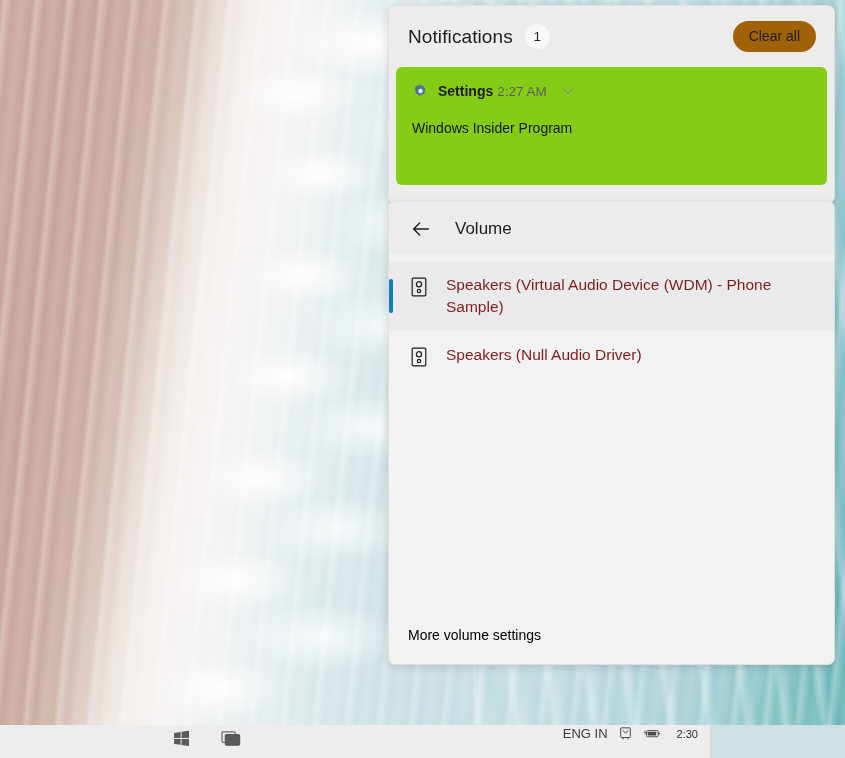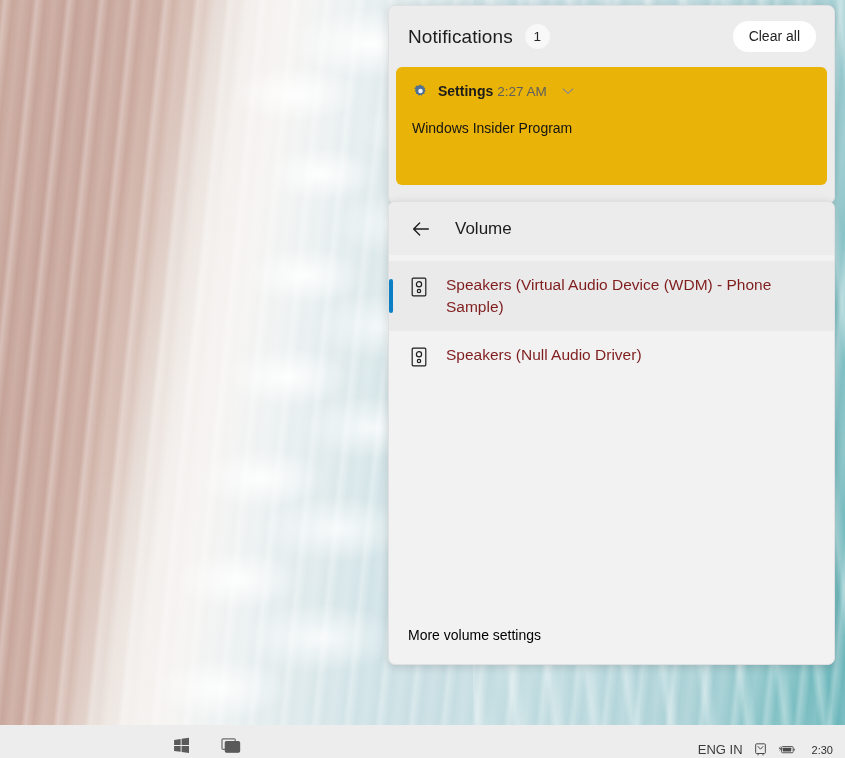--- a/index.html
+++ b/index.html
@@ -117,33 +117,33 @@
     border-radius: 50%;
     background: #f8f8f8;
     display: flex;
     align-items: center;
     justify-content: center;
     font-size: 13.5px;
     color: #272727;
   }
   #clear-all-button {
     margin-left: auto;
-    background: #ffffff;
+    background: #a16207;
     border: none;
     border-radius: 16px;
     padding: 7px 16px 8px;
     font-family: "Liberation Sans", sans-serif;
     font-size: 14px;
     color: #1f1f1f;
     cursor: pointer;
   }
   #notification-card {
     margin: 0 7px 7px 7px;
     height: 118px;
-    background: #eab308;
+    background: #84cc16;
     border-radius: 6px;
     padding: 12px 16px 0 16px;
   }
   #notification-app-row {
     display: flex;
     align-items: center;
     height: 24px;
   }
   .gear-icon { width: 17px; height: 17px; flex: none; }
   #notification-app-name {
@@ -243,24 +243,24 @@
     padding: 0 0 21px 19px;
     font-size: 14px;
     color: #000000;
     cursor: pointer;
   }
 
   
   #taskbar {
     position: absolute;
     left: 0; bottom: 0;
-    width: 845px; height: 33px;
+    width: 710px; height: 33px;
     background: #ededee;
     display: flex;
-    align-items: flex-end;
+    align-items: flex-start;
   }
   #taskbar-left {
     display: flex;
     align-items: center;
     gap: 24px;
     margin-left: 168px;
   }
   .taskbar-btn {
     width: 26px; height: 26px;
     display: flex; align-items: center; justify-content: center;

